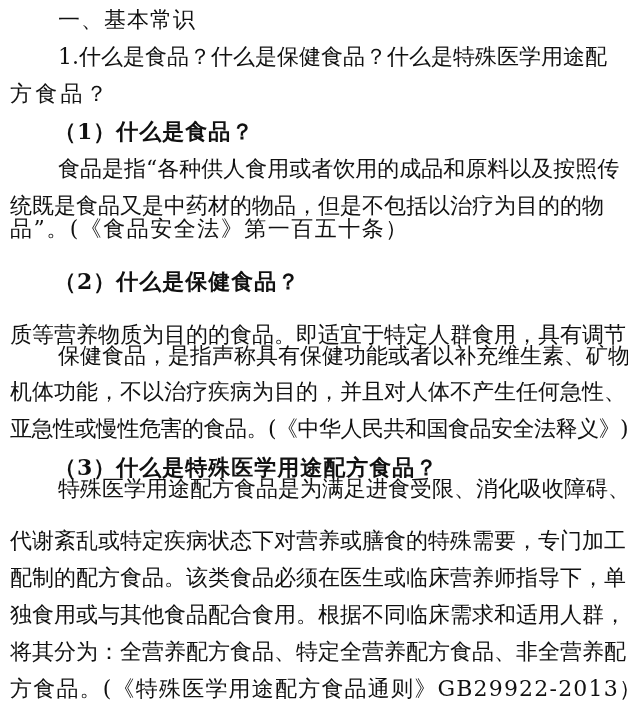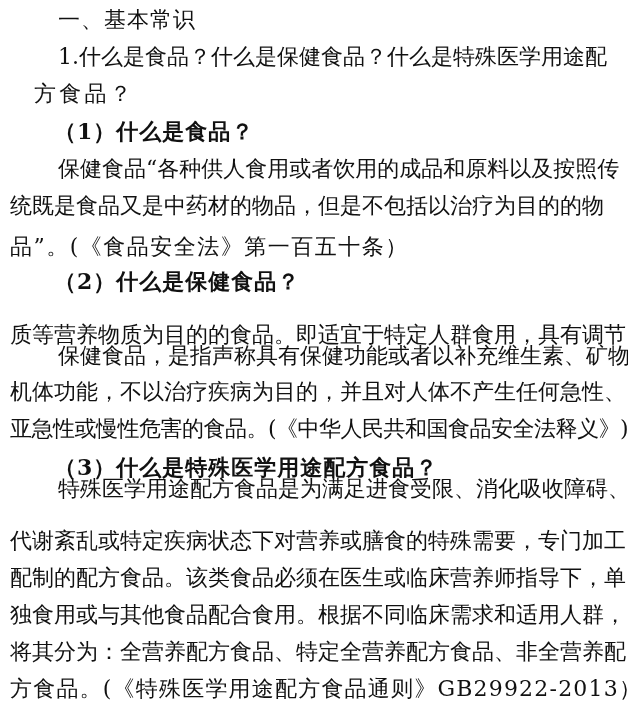--- a/index.html
+++ b/index.html
@@ -18,26 +18,26 @@
   .sub { font-weight: bold; letter-spacing: 1px; left: 54px; }
   .justify { text-align: justify; text-align-last: justify; letter-spacing: 0; }
 </style>
 </head>
 <body>
 
 <div>
   <div class="line heading" style="top:7px;">一、基本常识</div>
 
   <div class="line indent justify" style="top:44px; width:540px;">1.什么是食品？什么是保健食品？什么是特殊医学用途配</div>
-  <div class="line" style="top:81px;margin-left:24px;">方食品？</div>
+  <div class="line" style="top:81px;">方食品？</div>
 
   <div class="line sub" style="top:118px;">（1）什么是食品？</div>
-  <div class="line indent justify" style="top:156px; width:540px;">保健食品“各种供人食用或者饮用的成品和原料以及按照传</div>
+  <div class="line indent justify" style="top:156px; width:540px;">食品是指“各种供人食用或者饮用的成品和原料以及按照传</div>
   <div class="line justify" style="top:193px; width:588px;">统既是食品又是中药材的物品，但是不包括以治疗为目的的物</div>
-  <div class="line" style="top:234px; letter-spacing:1.5px;">品”。(《食品安全法》第一百五十条）</div>
+  <div class="line" style="top:216px; letter-spacing:1.5px;">品”。(《食品安全法》第一百五十条）</div>
 
   <div class="line sub" style="top:268px;">（2）什么是保健食品？</div>
   <div class="line indent justify" style="top:305px; width:540px;margin-top:38px;">保健食品，是指声称具有保健功能或者以补充维生素、矿物</div>
   <div class="line justify" style="top:322px; width:588px;">质等营养物质为目的的食品。即适宜于特定人群食用，具有调节</div>
   <div class="line justify" style="top:379px; width:588px;">机体功能，不以治疗疾病为目的，并且对人体不产生任何急性、</div>
   <div class="line justify" style="top:416px; width:590px; letter-spacing:-0.5px;">亚急性或慢性危害的食品。(《中华人民共和国食品安全法释义》)</div>
 
   <div class="line sub" style="top:454px;">（3）什么是特殊医学用途配方食品？</div>
   <div class="line indent justify" style="top:476px; width:540px;">特殊医学用途配方食品是为满足进食受限、消化吸收障碍、</div>
   <div class="line justify" style="top:528px; width:588px;">代谢紊乱或特定疾病状态下对营养或膳食的特殊需要，专门加工</div>

